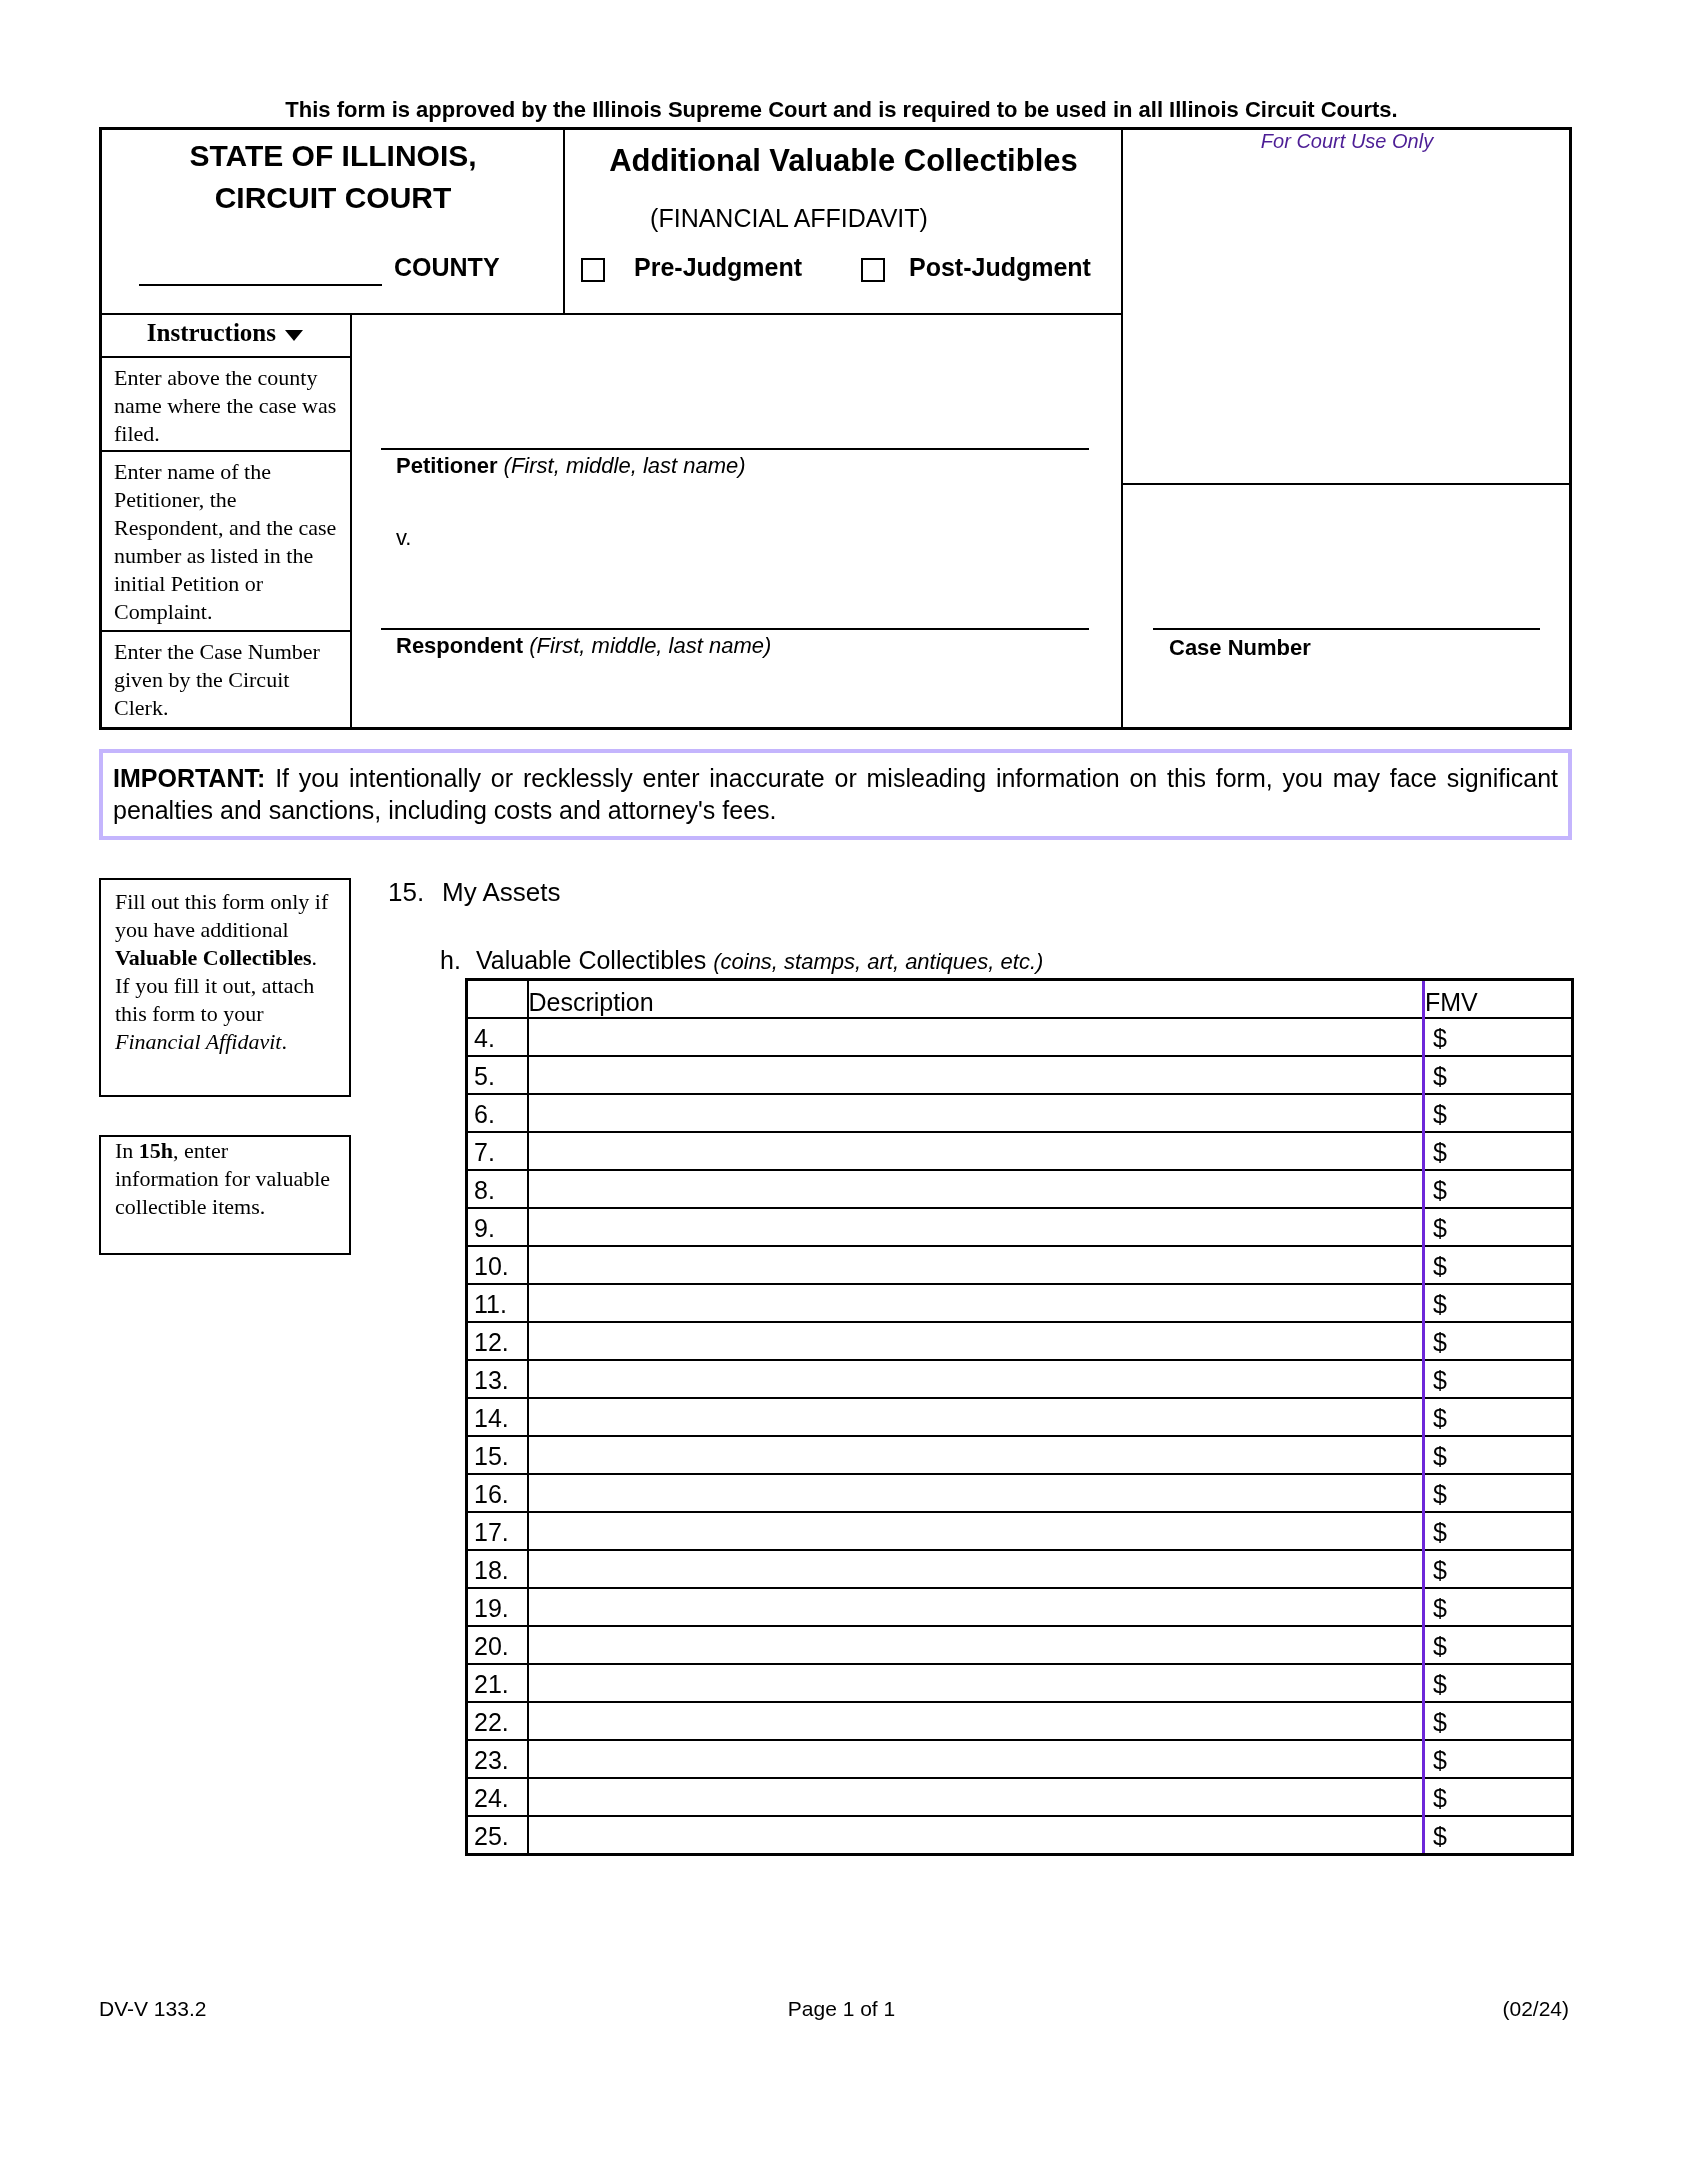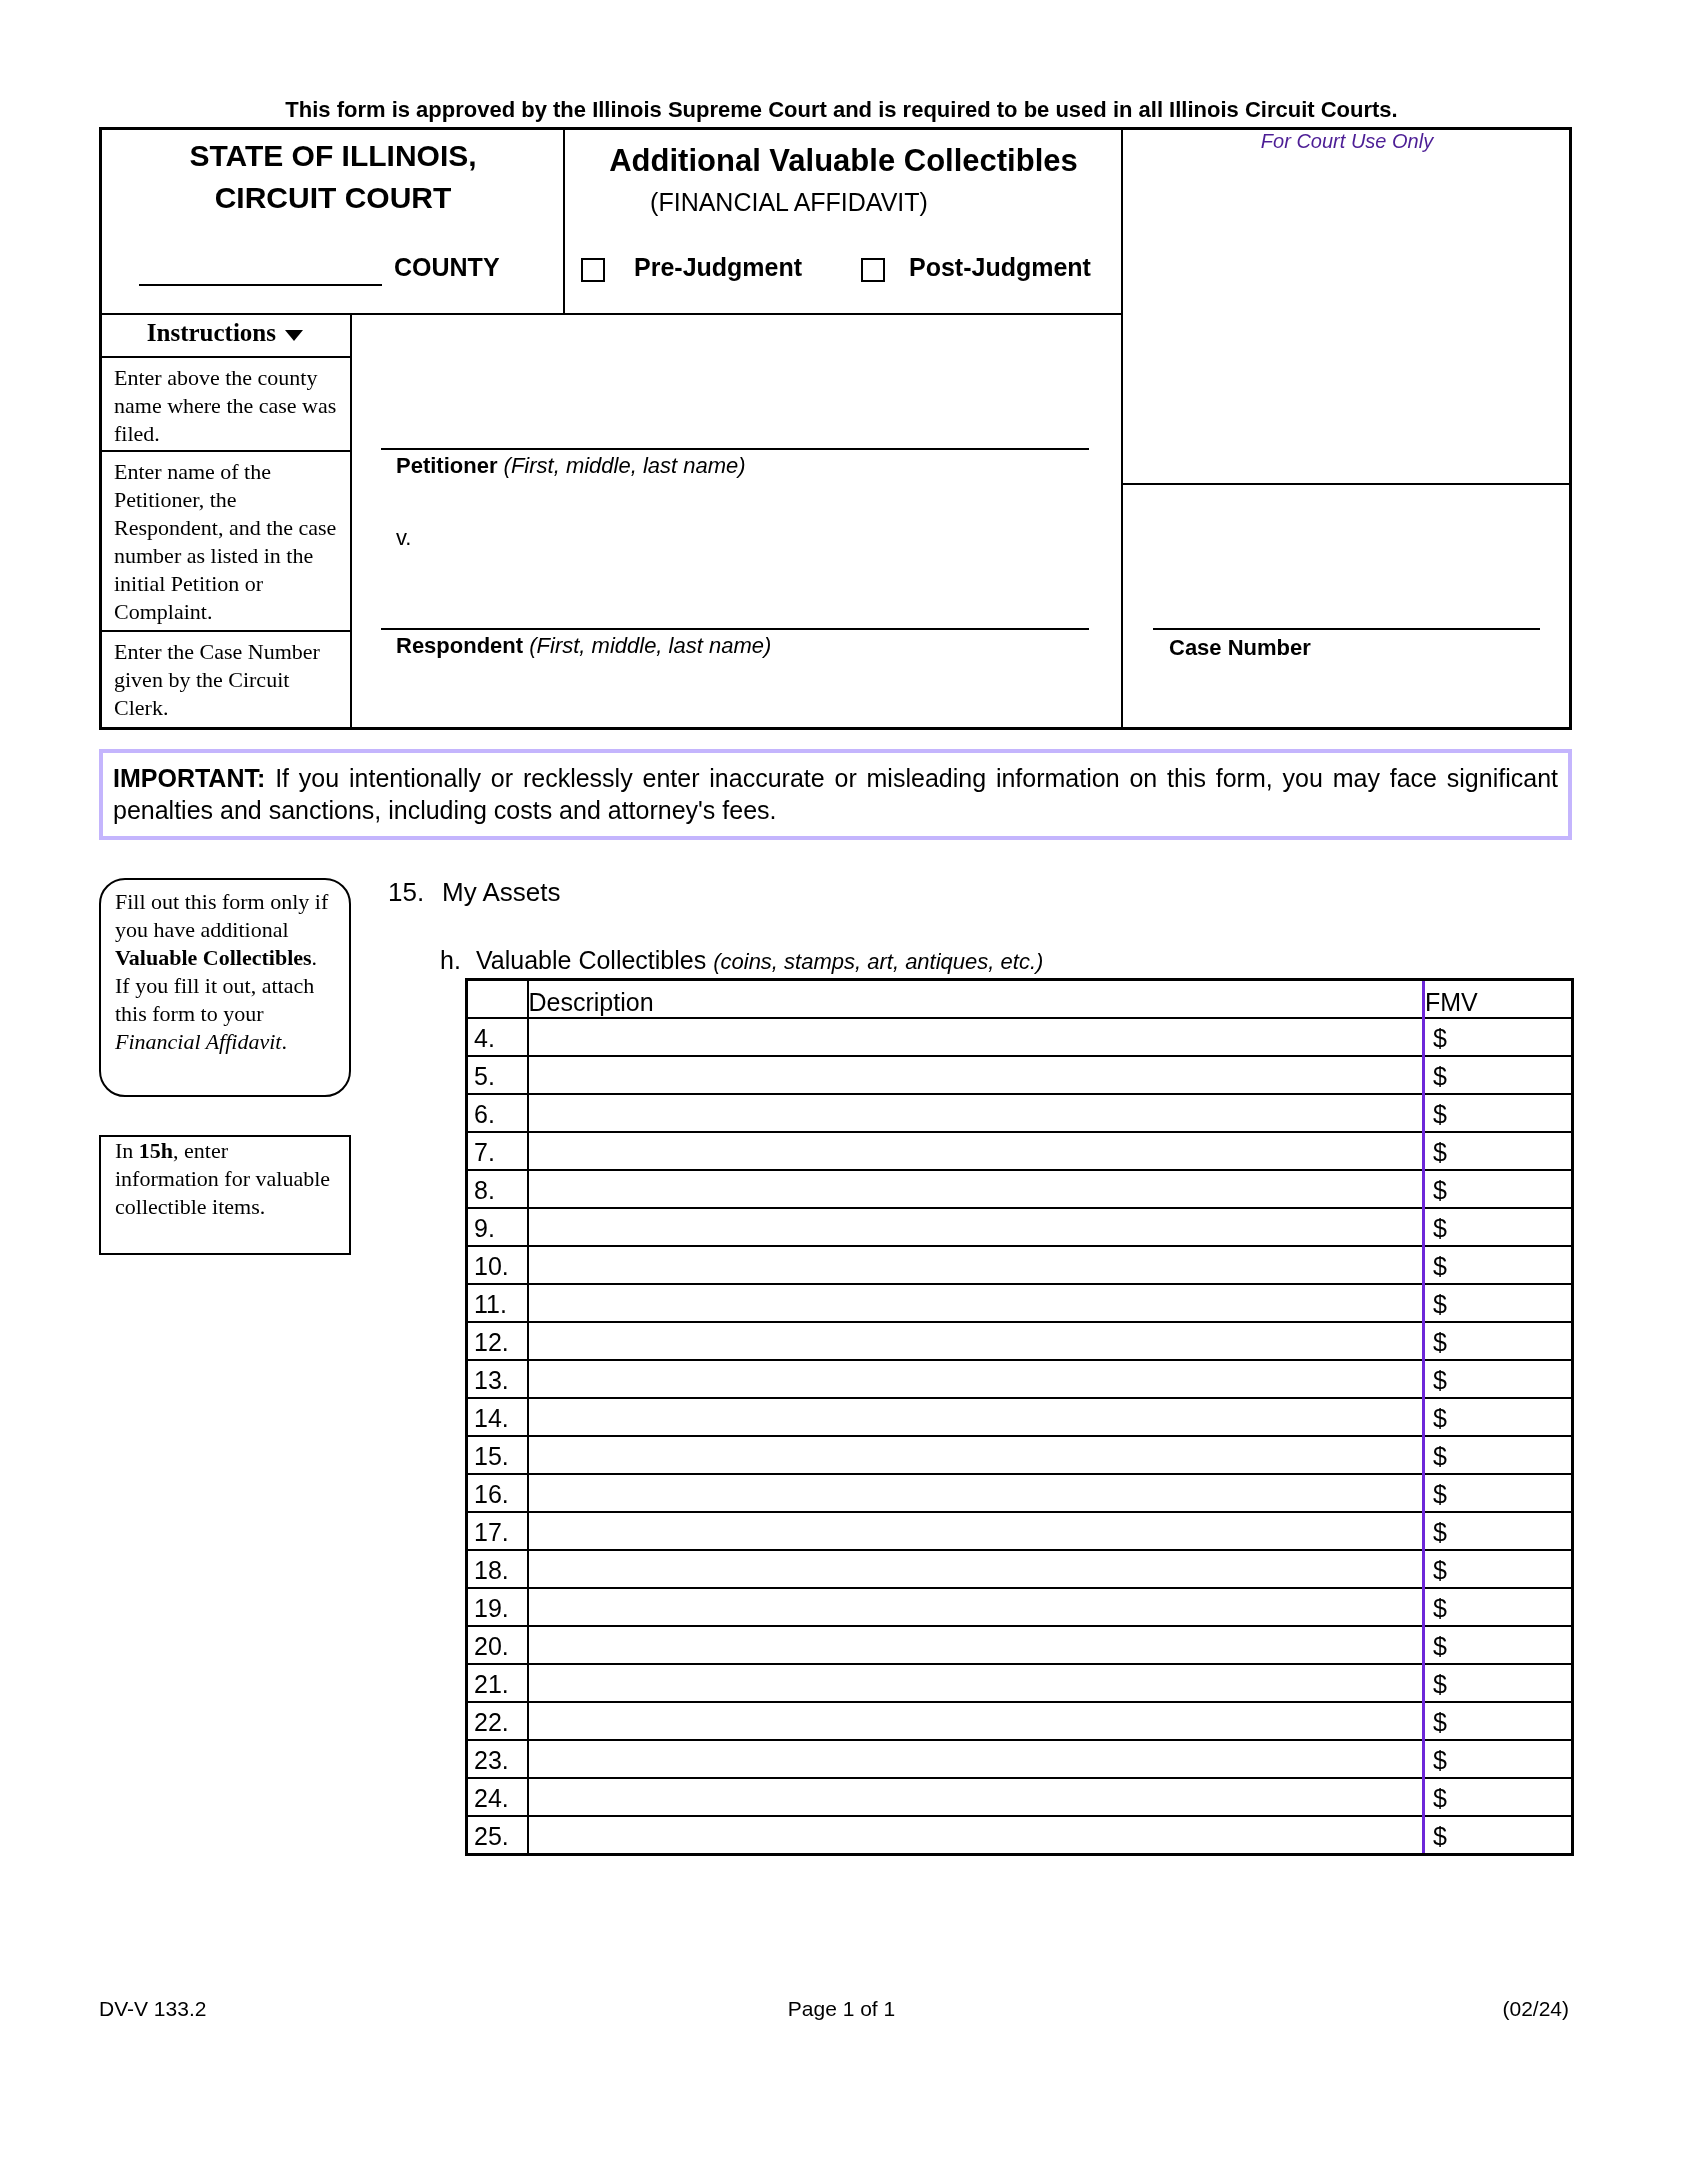--- a/index.html
+++ b/index.html
@@ -6,21 +6,21 @@
   body { width:1683px; height:2178px; position:relative; overflow:hidden; color:#000; font-family:"Liberation Sans", sans-serif; }
   .abs { position:absolute; }
   .approval { top:97px; left:0; width:1683px; text-align:center; font-weight:bold; font-size:22px; }
   .outer { left:99px; top:127px; width:1473px; height:603px; border:3px solid #000; box-sizing:border-box; }
   .vline { background:#000; width:2px; }
   .hline { background:#000; height:2px; }
   .court-title { left:102px; top:135px; width:462px; text-align:center; font-weight:bold; font-size:30px; line-height:42px; }
   .county-line { left:139px; top:284px; width:243px; height:2px; background:#000; }
   .county-label { left:394px; top:253px; font-weight:bold; font-size:25px; }
   .form-title { left:566px; top:143px; width:555px; text-align:center; font-weight:bold; font-size:31px; }
-  .form-subtitle { left:566px; top:188px; width:446px; text-align:center; font-size:25px; }
+  .form-subtitle { left:566px; top:204px; width:446px; text-align:center; font-size:25px; }
   .checkbox { width:24px; height:24px; border:2px solid #000; box-sizing:border-box; background:#fff; cursor:pointer; }
   .cb-label { font-weight:bold; font-size:25px; }
   .court-use { left:1122px; top:130px; width:450px; text-align:center; font-style:italic; font-size:20px; color:#4c1d95; }
   .instr-head { left:99px; top:319px; width:252px; text-align:center; font-weight:bold; font-size:25px; font-family:"Liberation Serif", serif; }
   .instr-text { font-family:"Liberation Serif", serif; font-size:22px; line-height:28px; }
   .field-label { font-size:22px; }
   .field-label b { font-weight:bold; }
   .field-label i { font-style:italic; }
   .important { left:99px; top:749px; width:1473px; height:91px; border:4px solid #c4b5fd; box-sizing:border-box; padding:9px 10px 0 10px; font-size:25px; line-height:32px; text-align:justify; text-align-last:left; }
   .side-box { left:99px; width:252px; border:2px solid #000; box-sizing:border-box; padding:8px 14px 8px 14px; font-family:"Liberation Serif", serif; font-size:22px; line-height:28px; }
@@ -92,21 +92,21 @@
   <b>Respondent</b>
   <i>(First, middle, last name)</i>
 </div>
 <div class="abs hline" style="left:1153px; top:628px; width:387px;"></div>
 <div class="abs field-label" style="left:1169px; top:635px; font-weight:bold;">Case Number</div>
 
 <div class="abs important">
   <b>IMPORTANT:</b><span> If you intentionally or recklessly enter inaccurate or misleading information on this form, you may face significant penalties and sanctions, including costs and attorney's fees.</span>
 </div>
 
-<div class="abs side-box" style="top:878px; height:219px;border-radius:26px;">
+<div class="abs side-box" style="top:878px; height:219px;">
   <span>Fill out this form only if you have additional </span><b>Valuable Collectibles</b><span>. If you fill it out, attach this form to your </span><i>Financial Affidavit</i><span>.</span>
 </div>
 <div class="abs side-box" style="top:1135px; height:120px; padding-top:0;">
   <span>In </span><b>15h</b><span>, enter information for valuable collectible items.</span>
 </div>
 
 <div class="abs section-num">15.</div>
 <div class="abs section-title">My Assets</div>
 <div class="abs sub-letter">h.</div>
 <div class="abs sub-title">

